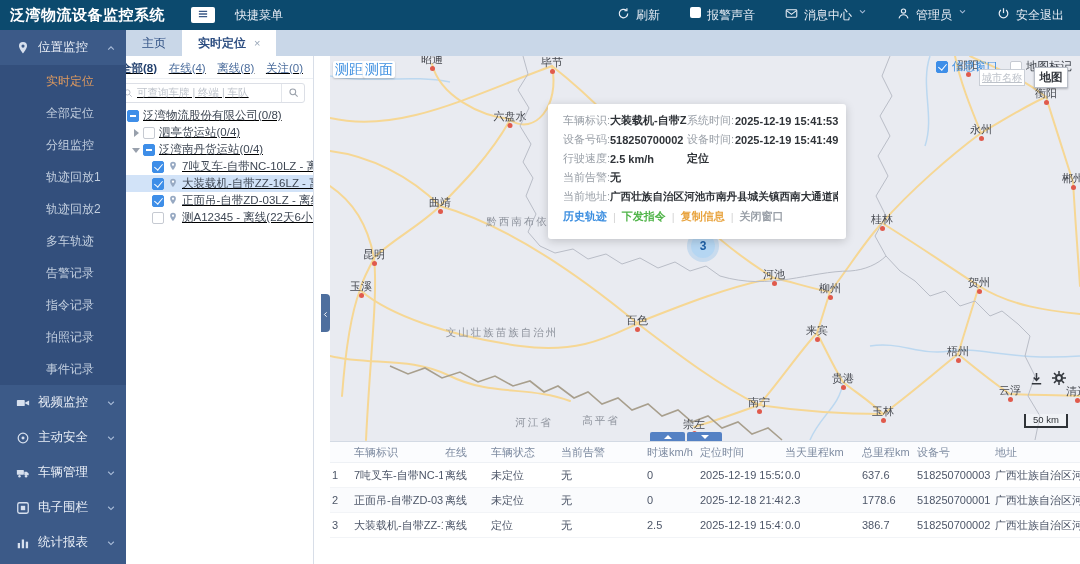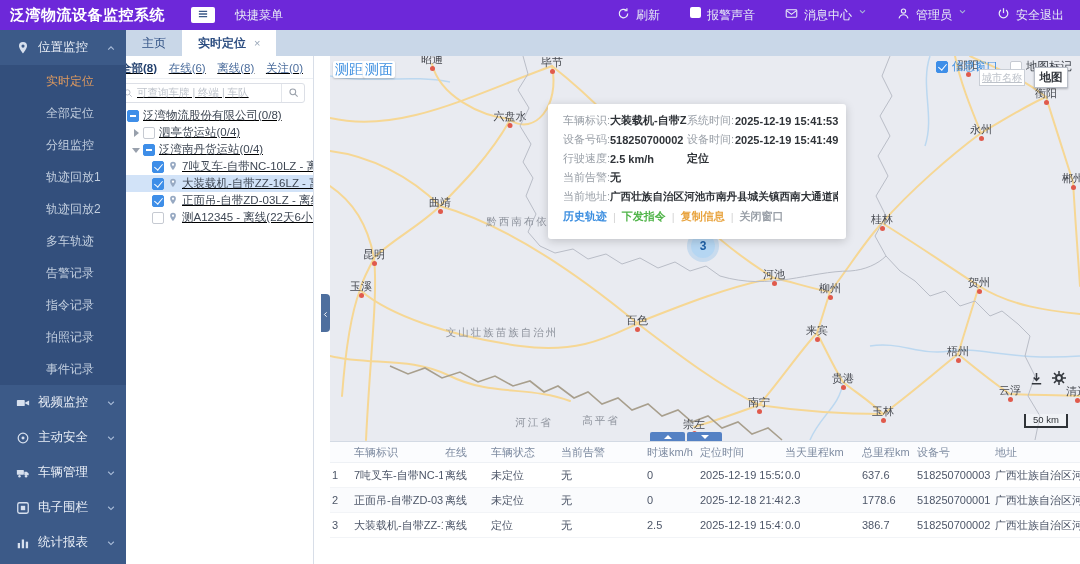--- a/index.html
+++ b/index.html
@@ -1,19 +1,19 @@
 <!DOCTYPE html>
 <html><head>
 <meta charset="utf-8">
 <style>
   html,body{margin:0;padding:0;background:#dfe4ec;font-family:"Liberation Sans","DejaVu Sans",sans-serif;}
   #stage{position:relative;width:1080px;height:564px;overflow:hidden;background:#fff;}
 
   
-  #header{position:absolute;left:0;top:0;width:1080px;height:30px;background:#6d28d9;display:flex;align-items:center;color:#fff;z-index:30;}
+  #header{position:absolute;left:0;top:0;width:1080px;height:30px;background:#0c4a6e;display:flex;align-items:center;color:#fff;z-index:30;}
   .title{font-size:15px;font-weight:bold;margin-left:10px;letter-spacing:.5px;white-space:nowrap;}
   .menu-btn{margin-left:26px;width:24px;height:16px;background:#fff;border-radius:2px;display:flex;align-items:center;justify-content:center;color:#3c5a88;cursor:pointer;flex:none;}
   .menu-btn svg{width:12px;height:12px;}
   .qmenu{margin-left:20px;font-size:12px;color:#e9eef6;white-space:nowrap;}
   .hright{margin-left:auto;display:flex;align-items:center;gap:30px;margin-right:16px;font-size:12px;color:#e9eef6;}
   .hitem{display:flex;align-items:flex-start;gap:6px;cursor:pointer;white-space:nowrap;}
   .hitem svg{width:13px;height:13px;display:block;}
   .hcb{width:11px;height:11px;background:#fff;border-radius:2px;}
   .hchev svg{width:9px;height:9px;color:#a9bcd8;}
 
@@ -290,21 +290,21 @@
       </div>
     <div class="tab active">
       <span>实时定位</span>
       <span class="tab-close">×</span>
     </div>
   </div>
 
   <div id="tree-panel">
     <div class="filters" id="filter-tabs">
         <span class="ftab active">全部(8)</span>
-        <span class="ftab">在线(6)</span>
+        <span class="ftab">在线(4)</span>
         <span class="ftab">离线(8)</span>
         <span class="ftab">关注(0)</span>
       </div>
     <div class="search-row">
       <span class="search-left">
           <svg viewBox="0 0 16 16" fill="none" stroke="currentColor" stroke-width="1.5">
             <circle cx="7" cy="7" r="4.2"></circle>
             <path d="M10.2 10.2L14 14"></path>
           </svg>
         </span>

